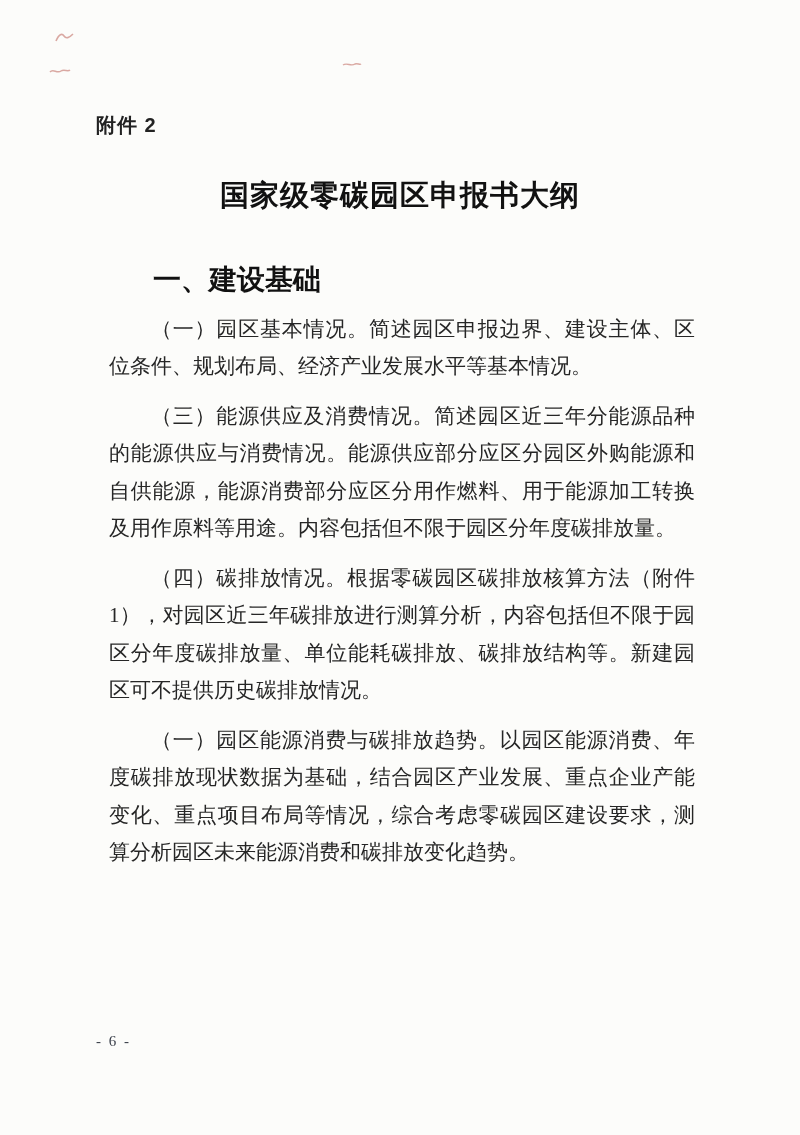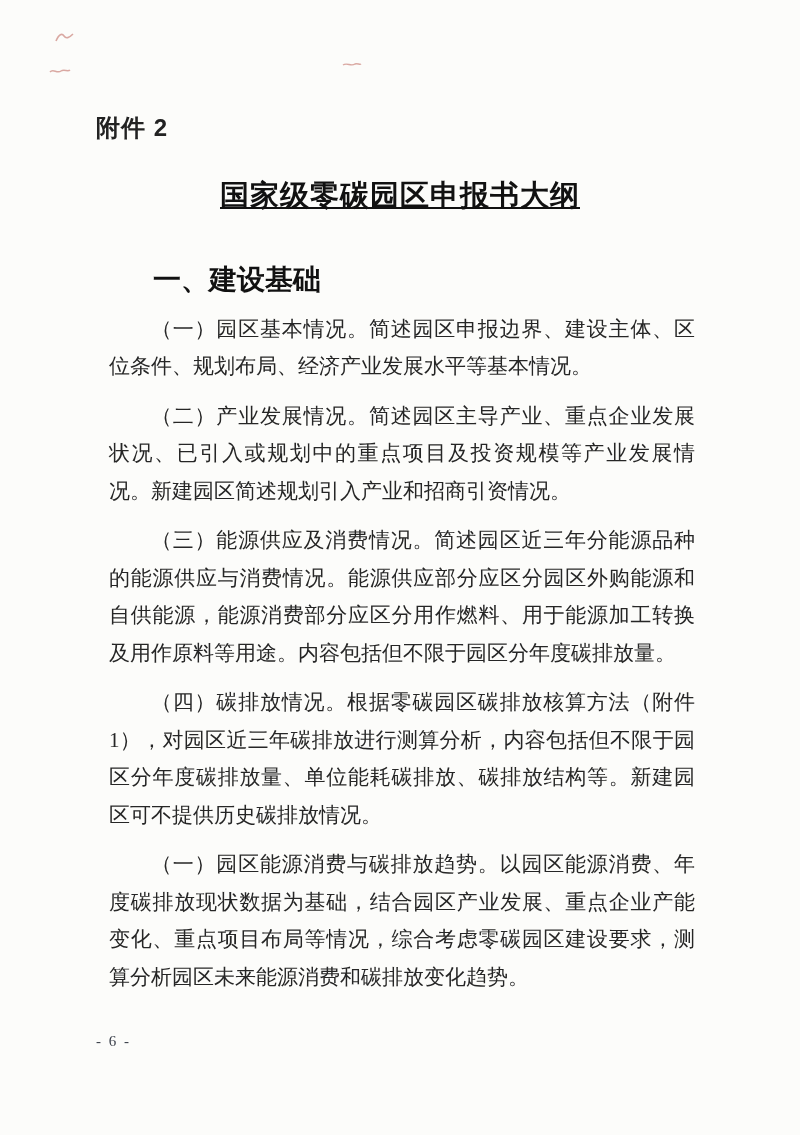--- a/index.html
+++ b/index.html
@@ -14,37 +14,36 @@
     background: #fcfcfa;
     overflow: hidden;
     font-family: "Liberation Serif", "DejaVu Serif", serif;
     color: #252525;
   }
   .attachment {
     position: absolute;
     left: 96px;
     top: 112px;
     font-family: "Liberation Sans", "DejaVu Sans", sans-serif;
-    font-size: 24px;
+    font-size: 20px;
     font-weight: 700;
     letter-spacing: 1px;
     color: #222;
   }
   .doc-title {
     position: absolute;
     top: 176px;
     left: 0;
     width: 100%;
     margin: 0;
     text-align: center;
     font-size: 29px;
     font-weight: 700;
     letter-spacing: 1px;
     color: #111;
-    text-decoration: underline;
   }
   .doc-body {
     position: absolute;
     left: 97px;
     top: 261px;
     width: 610px;
     font-size: 21px;
     line-height: 37.5px;
     text-align: justify;
     text-justify: inter-character;
@@ -97,21 +96,20 @@
   <div class="attachment">附件 2</div>
 
   <h1 class="doc-title">国家级零碳园区申报书大纲</h1>
 
   <div class="doc-body">
 
     <h2>一、建设基础</h2>
 
     <p>（一）园区基本情况。简述园区申报边界、建设主体、区位条件、规划布局、经济产业发展水平等基本情况。</p>
 
-    <p>（二）产业发展情况。简述园区主导产业、重点企业发展状况、已引入或规划中的重点项目及投资规模等产业发展情况。新建园区简述规划引入产业和招商引资情况。</p>
 
     <p>（三）能源供应及消费情况。简述园区近三年分能源品种的能源供应与消费情况。能源供应部分应区分园区外购能源和自供能源，能源消费部分应区分用作燃料、用于能源加工转换及用作原料等用途。内容包括但不限于园区分年度碳排放量。</p>
 
     <p>（四）碳排放情况。根据零碳园区碳排放核算方法（附件 1），对园区近三年碳排放进行测算分析，内容包括但不限于园区分年度碳排放量、单位能耗碳排放、碳排放结构等。新建园区可不提供历史碳排放情况。</p>
 
 
     <p>（一）园区能源消费与碳排放趋势。以园区能源消费、年度碳排放现状数据为基础，结合园区产业发展、重点企业产能变化、重点项目布局等情况，综合考虑零碳园区建设要求，测算分析园区未来能源消费和碳排放变化趋势。</p>
 
   </div>
 

